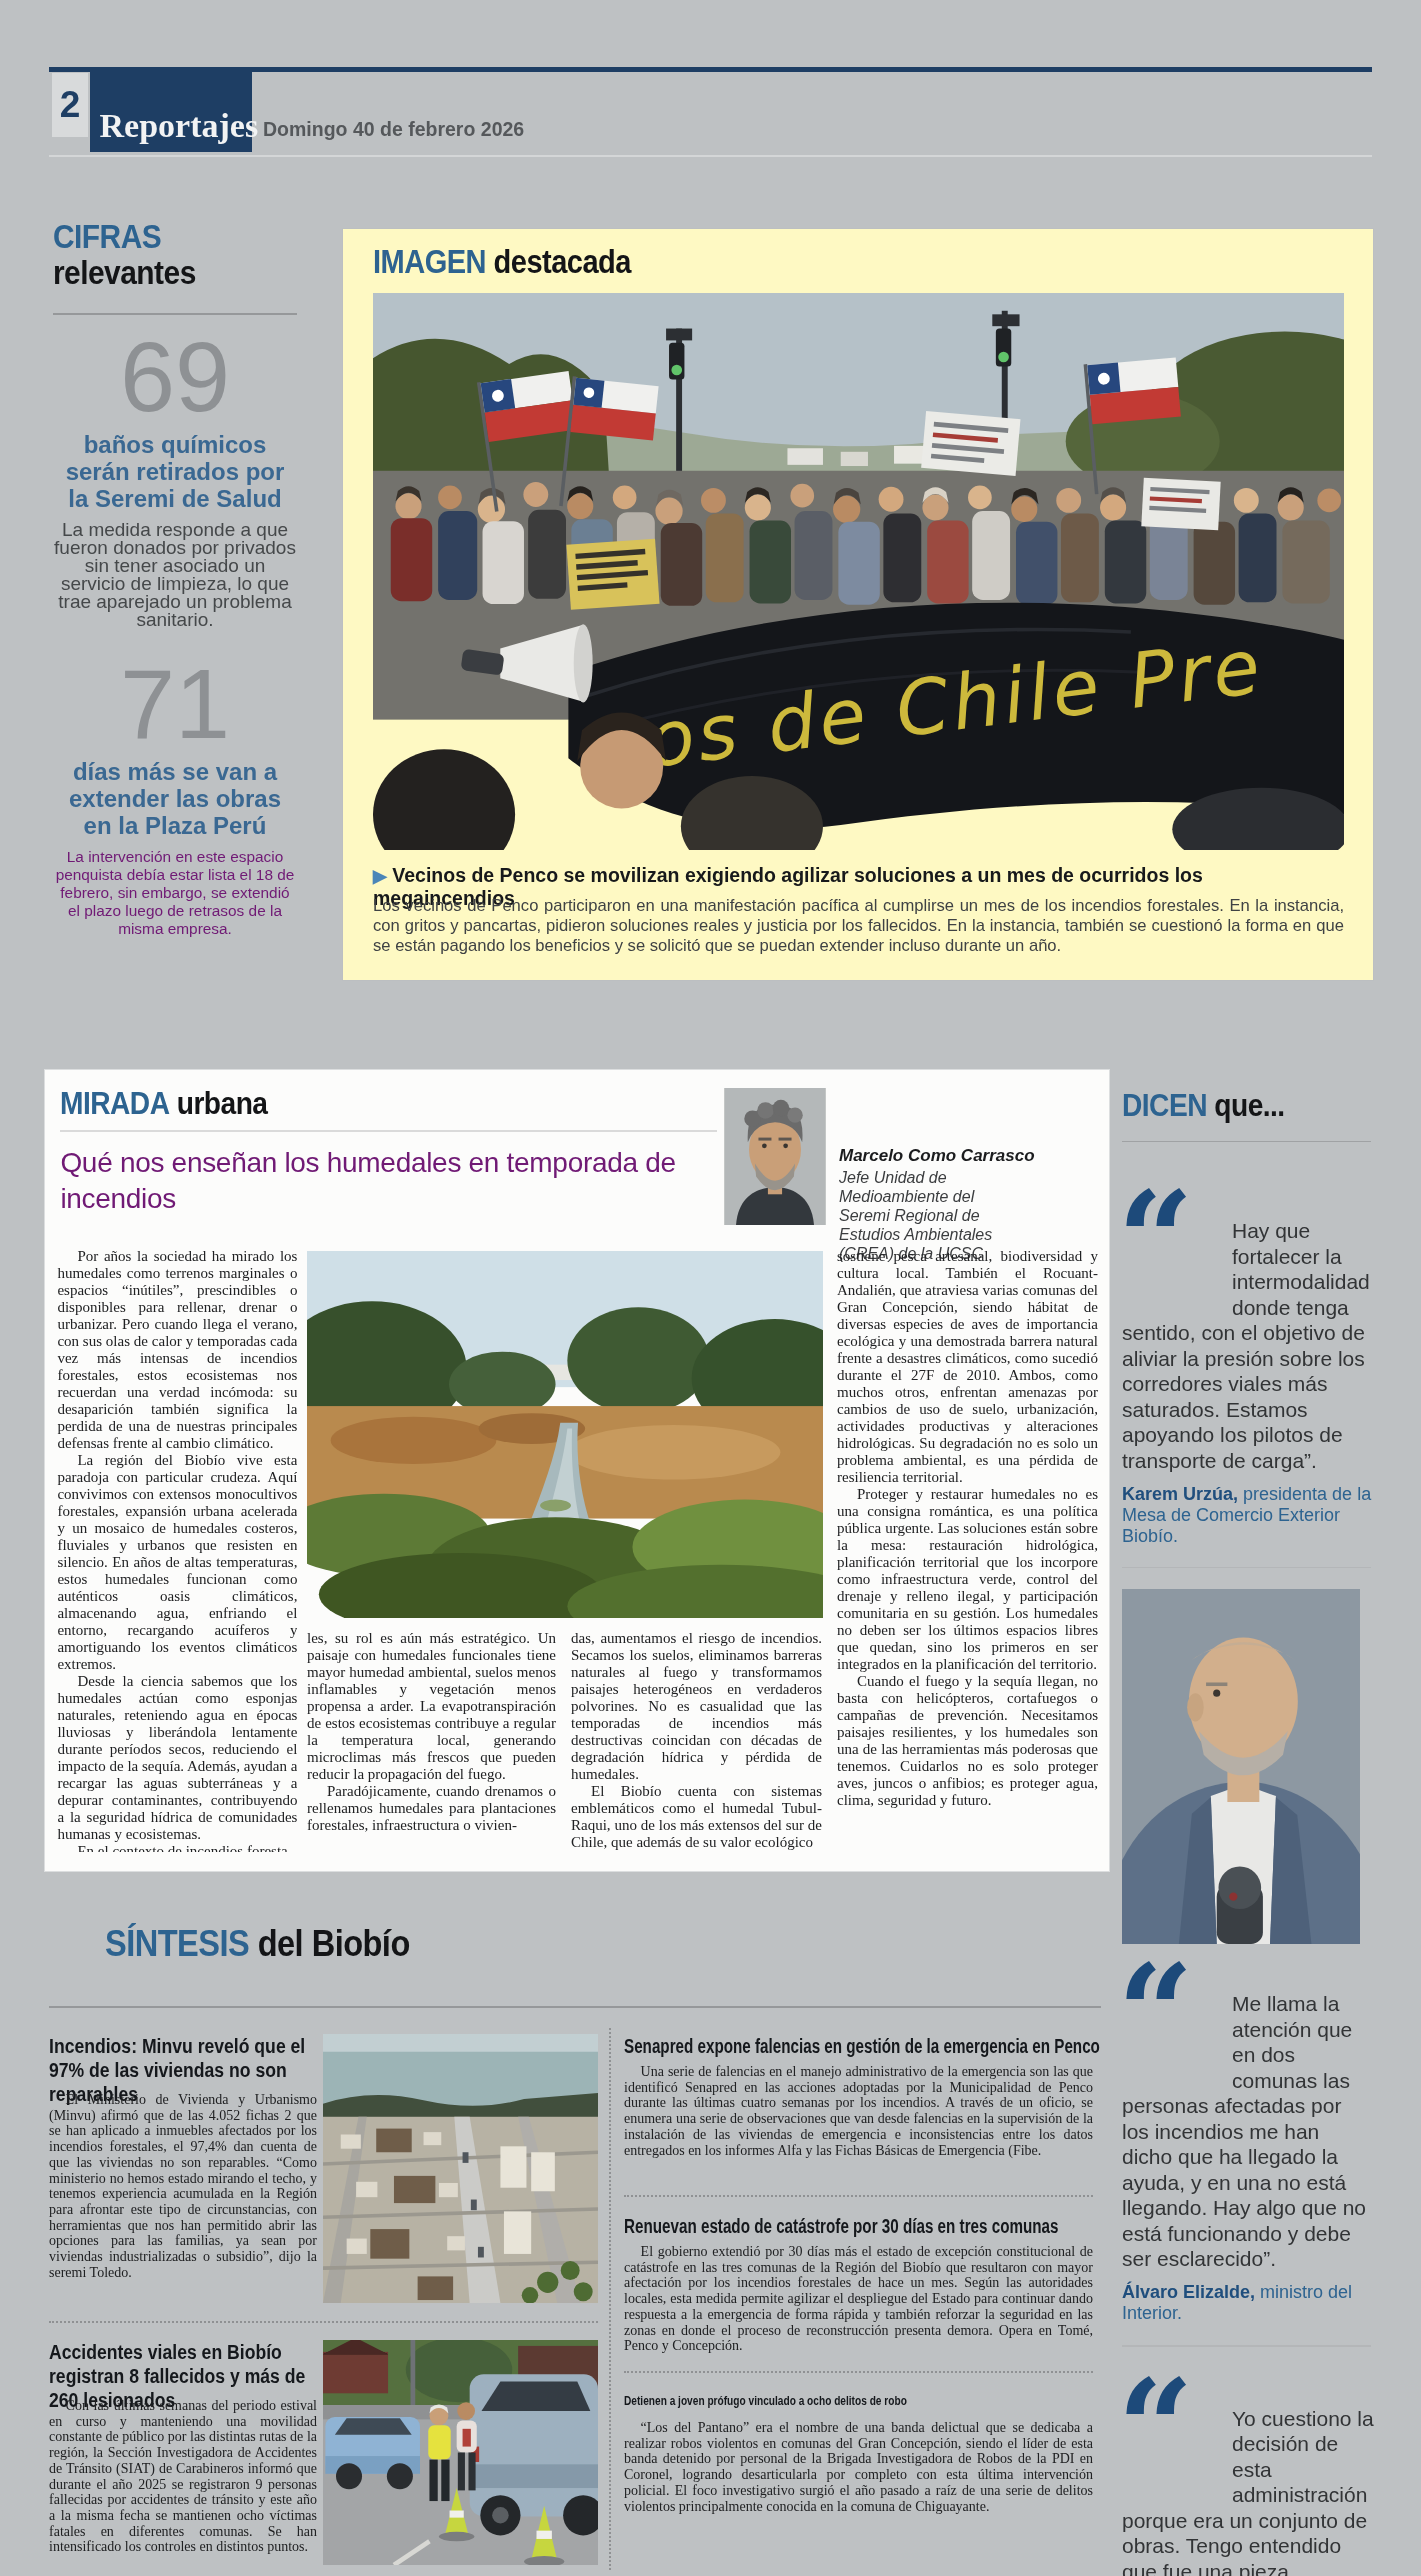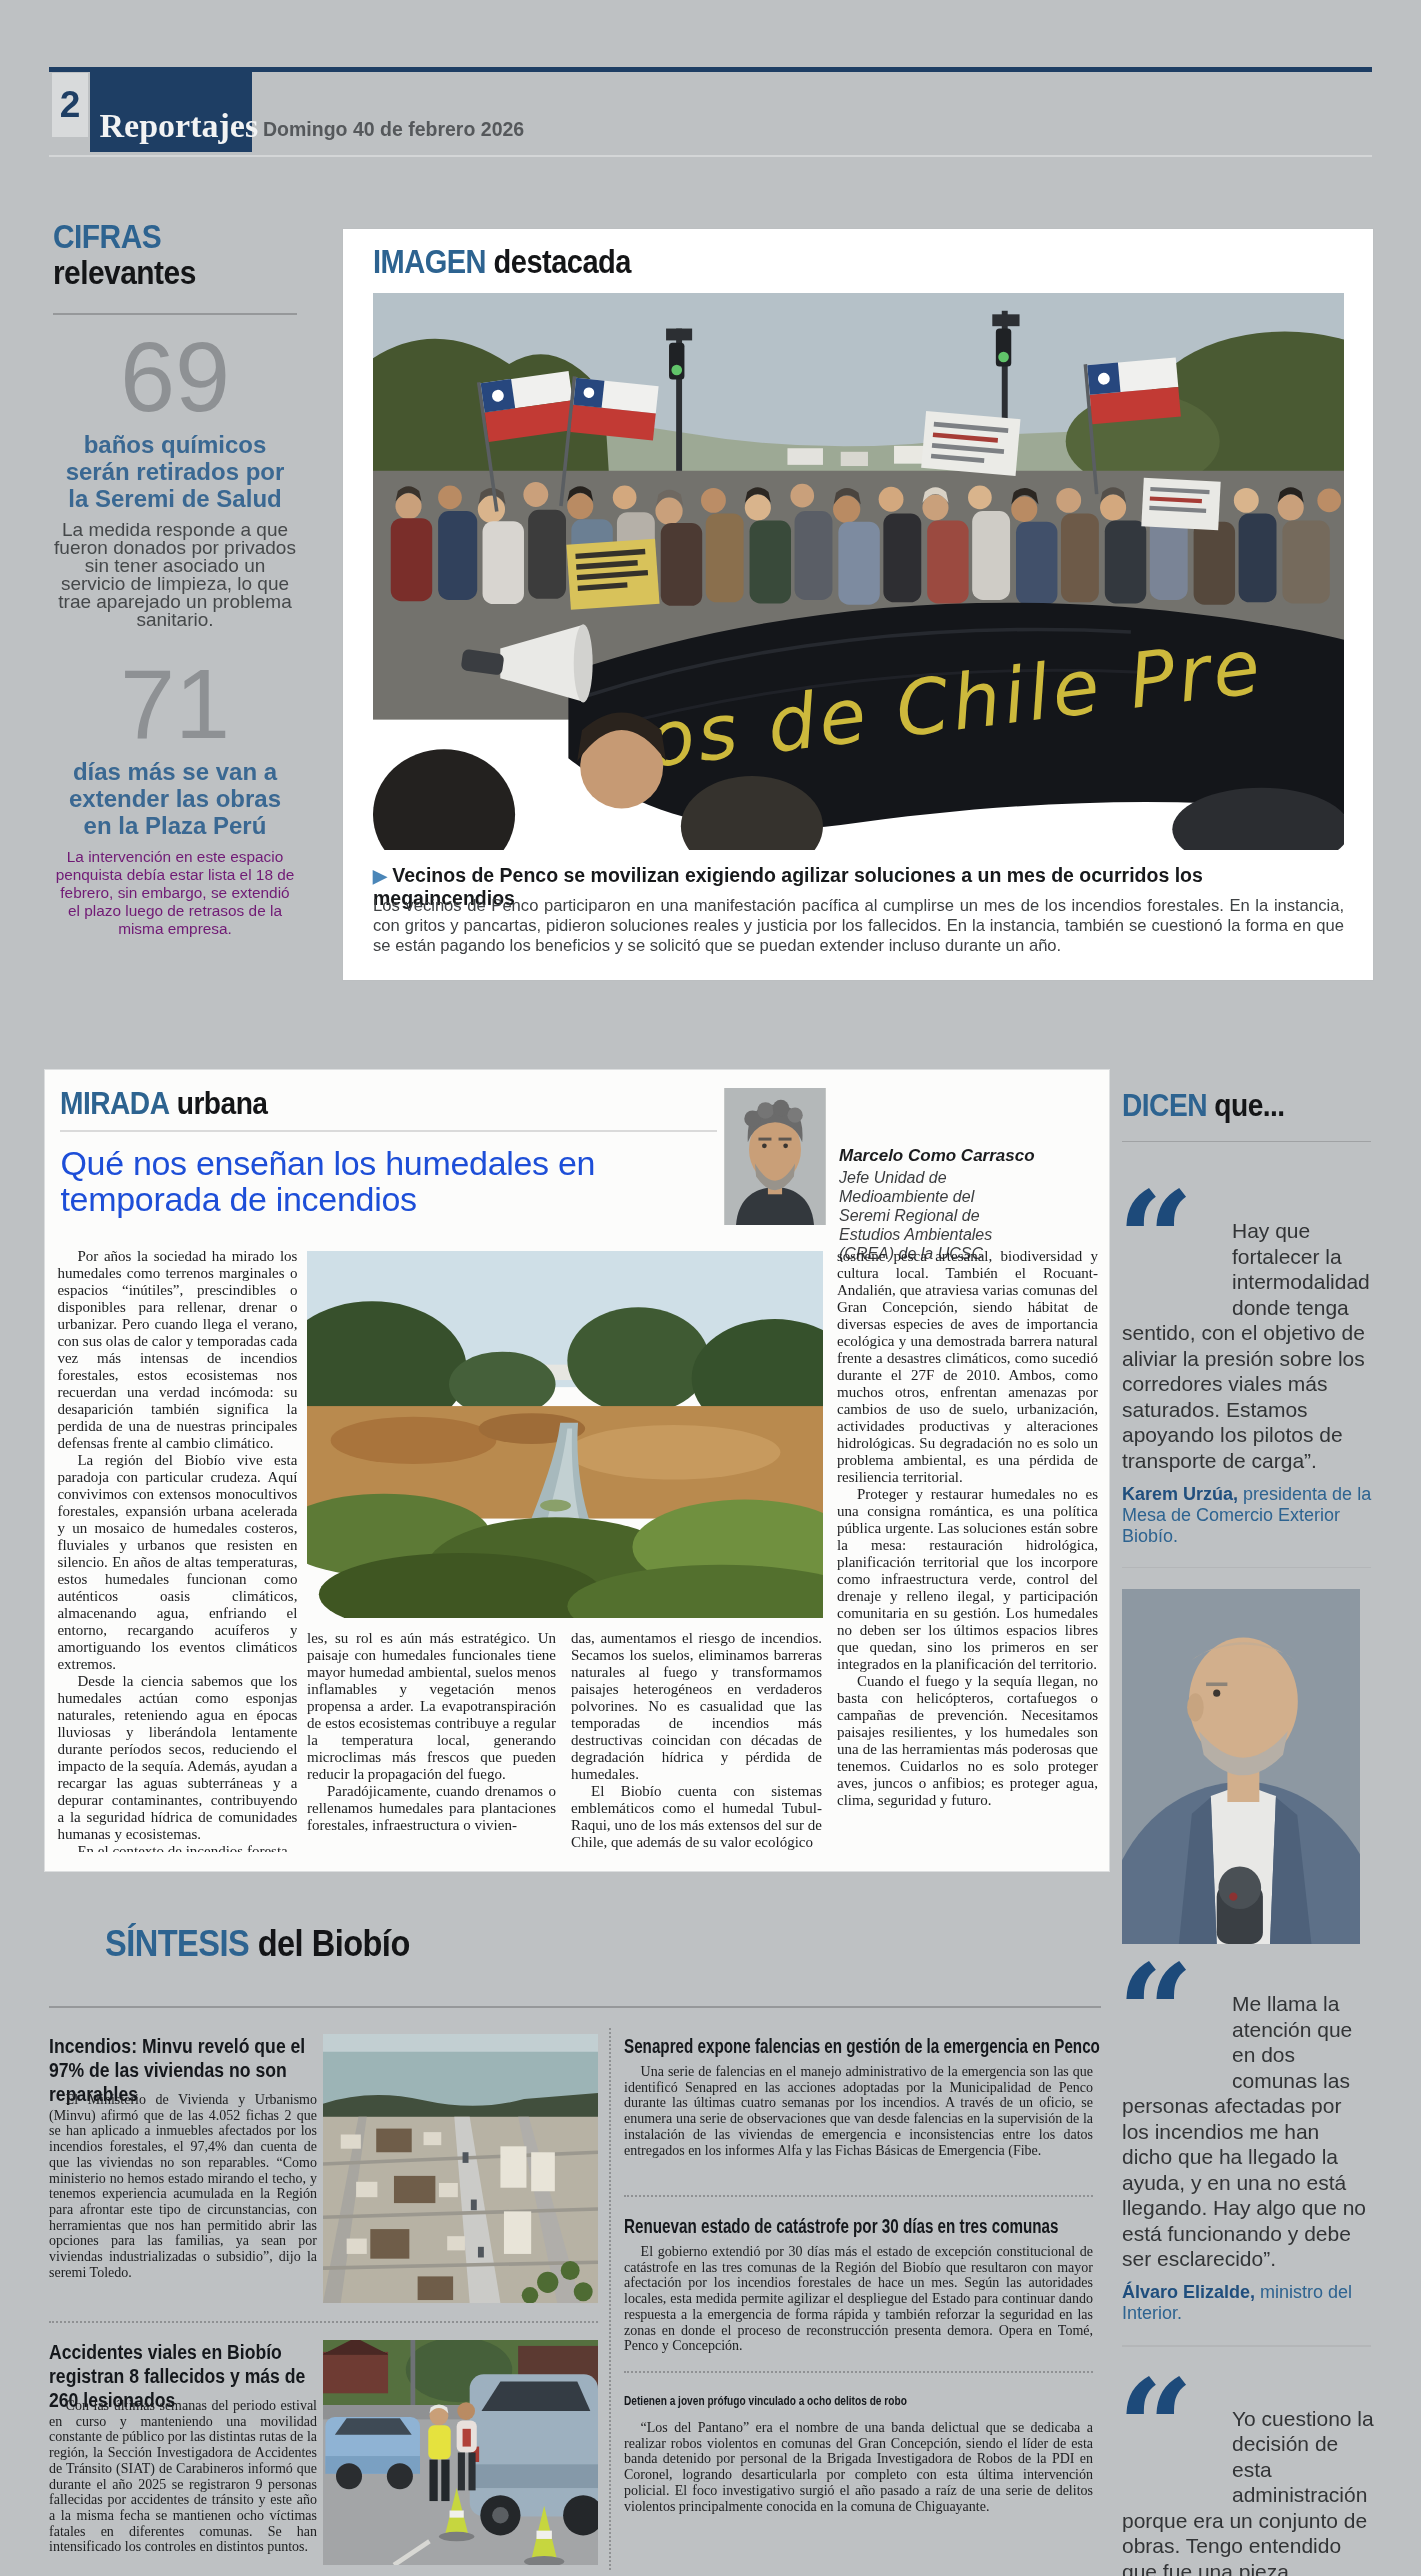--- a/index.html
+++ b/index.html
@@ -58,21 +58,21 @@
       <div style="font-size:19px;line-height:18px;color:#45484a;margin-top:8.3px;">La medida responde a que fueron donados por privados sin tener asociado un servicio de limpieza, lo que trae aparejado un problema sanitario.</div>
     </div>
 
     <div style="text-align:center;margin-top:24px;">
       <div style="font-size:99px;line-height:101px;color:#8e9194;">71</div>
       <div style="font-size:24px;line-height:27px;font-weight:bold;color:#3a6892;margin-top:4.7px;">días más se van a extender las obras en la Plaza Perú</div>
       <div style="font-size:15.4px;line-height:18px;color:#701a75;margin-top:8.3px;">La intervención en este espacio penquista debía estar lista el 18 de febrero, sin embargo, se extendió el plazo luego de retrasos de la misma empresa.</div>
     </div>
   </div>
 
-  <div class="abs" style="left:342px;top:228px;width:1030px;height:751px;background:#ffffff;border:0.6px solid #bcbfc1;">
+  <div class="abs" style="left:342px;top:228px;width:1030px;height:751px;background:#fef9c3;border:0.6px solid #bcbfc1;">
     <div class="abs sec-title" style="left:30px;top:14px;">
       <span class="cond"><span class="accent">IMAGEN</span>&nbsp;<span class="dark">destacada</span></span>
     </div>
 
     <div class="abs" style="left:30px;top:64px;width:971px;height:557px;overflow:hidden;">
       <svg width="971" height="557" viewBox="0 0 1640 940" preserveAspectRatio="none">
         <rect width="1640" height="320" fill="#b5c1c8"></rect>
         <path d="M0,250 Q260,190 520,235 T1040,240 L1640,215 L1640,340 L0,360 Z" fill="#97a288" opacity="0.8"></path>
         <path d="M0,110 Q110,40 230,120 Q310,70 390,170 L400,330 L0,350 Z" fill="#46562f"></path>
         <ellipse cx="1540" cy="215" rx="240" ry="150" fill="#4a5a33"></ellipse>
@@ -216,21 +216,21 @@
       <span style="color:#4a86b8;font-size:18px;">▶</span>&nbsp;<span>Vecinos de Penco se movilizan exigiendo agilizar soluciones a un mes de ocurridos los megaincendios</span>
     </div>
     <div class="abs" style="left:30px;top:667px;width:971px;font-size:16.6px;line-height:20px;color:#3f4244;text-align:justify;">Los vecinos de Penco participaron en una manifestación pacífica al cumplirse un mes de los incendios forestales. En la instancia, con gritos y pancartas, pidieron soluciones reales y justicia por los fallecidos. En la instancia, también se cuestionó la forma en que se están pagando los beneficios y se solicitó que se puedan extender incluso durante un año.</div>
   </div>
 
   <div class="abs" style="left:44px;top:1069px;width:1064px;height:801px;background:#fcfcfb;border:0.6px solid #dcdedf;">
     <div class="abs sec-title" style="left:15.4px;top:15.4px;font-size:32px;">
       <span class="cond"><span class="accent">MIRADA</span>&nbsp;<span class="dark">urbana</span></span>
     </div>
     <div class="abs" style="left:15.4px;top:60px;width:657px;height:1.8px;background:#dadada;"></div>
-    <div class="abs" style="left:15.4px;top:75px;width:687px;font-size:34px;line-height:36px;color:#1d4ed8;letter-spacing:-0.3px;">Qué nos enseñan los humedales en temporada de incendios</div>
+    <div class="abs" style="left:15.4px;top:75px;width:687px;font-size:28px;line-height:36px;color:#701a75;letter-spacing:-0.3px;">Qué nos enseñan los humedales en temporada de incendios</div>
 
     <div class="abs" style="left:679px;top:18px;width:102px;height:137px;overflow:hidden;">
       <svg width="102" height="137" viewBox="0 0 172 232">
         <rect width="172" height="232" fill="#b4b8b9"></rect>
         <path d="M20,232 C24,180 60,168 86,168 C112,168 148,180 152,232 Z" fill="#33383d"></path>
         <rect x="74" y="140" width="24" height="40" fill="#c99f78"></rect>
         <ellipse cx="86" cy="104" rx="44" ry="56" fill="#c99f78"></ellipse>
         <path d="M40,92 Q36,30 86,28 Q138,28 132,92 Q120,60 86,58 Q52,60 40,92 Z" fill="#6b6b6b"></path>
         <circle cx="48" cy="52" r="14" fill="#6b6b6b"></circle>
           <circle cx="70" cy="38" r="14" fill="#757575"></circle>

